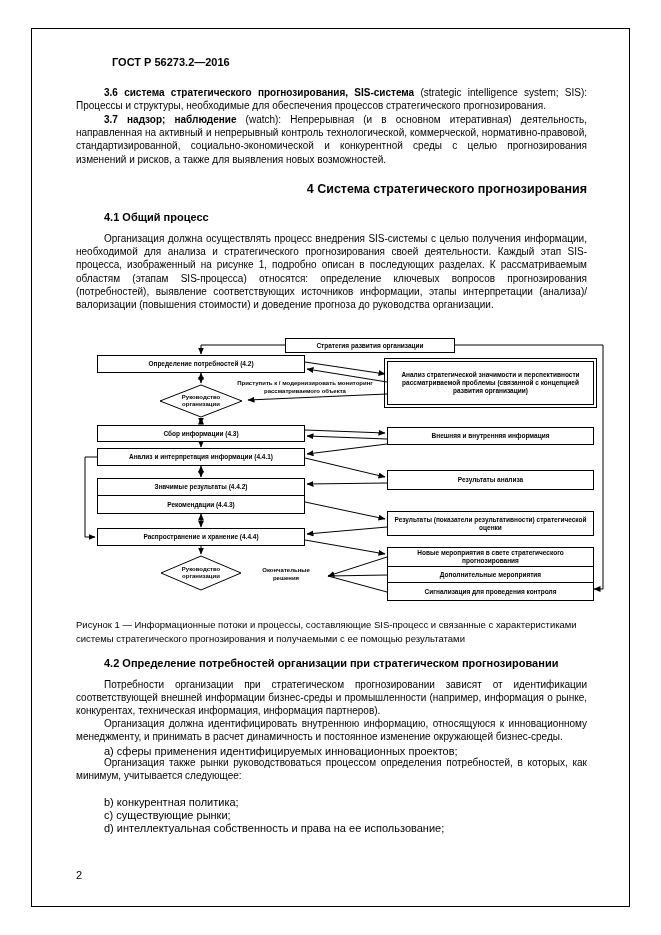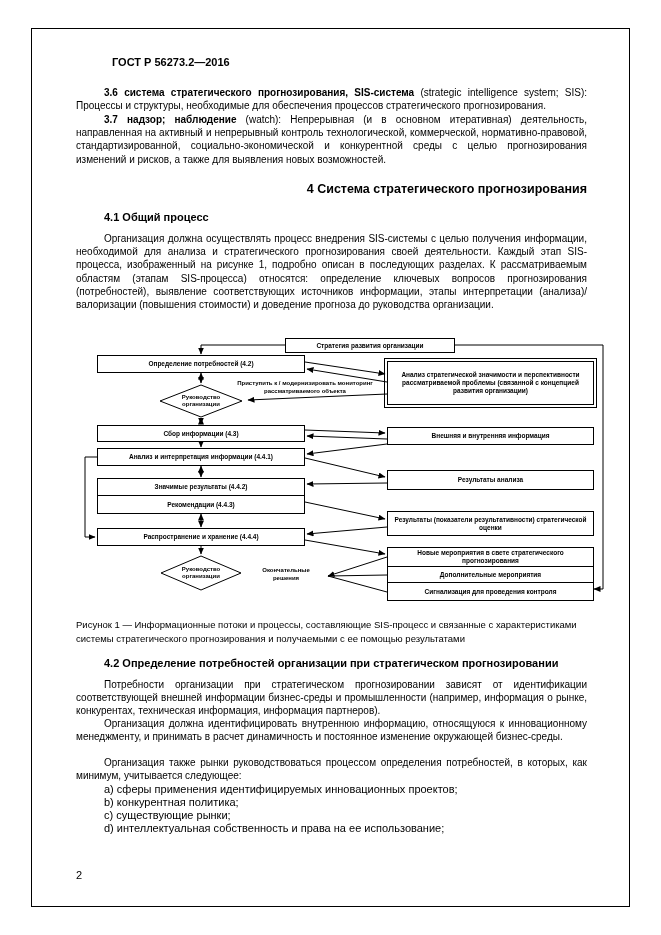--- a/index.html
+++ b/index.html
@@ -170,18 +170,18 @@
 </div>
 
 <div class="abs caption" style="top:618px">Рисунок 1 — Информационные потоки и процессы, составляющие SIS-процесс и связанные с характеристиками системы стратегического прогнозирования и получаемыми с ее помощью результатами</div>
 
 <div class="abs h2" style="top:657px">4.2 Определение потребностей организации при стратегическом прогнозировании</div>
 
 <div class="abs para" style="top:678px">Потребности организации при стратегическом прогнозировании зависят от идентификации соответствующей внешней информации бизнес-среды и промышленности (например, информация о рынке, конкурентах, техническая информация, информация партнеров).</div>
 <div class="abs para" style="top:717px">Организация должна идентифицировать внутреннюю информацию, относящуюся к инновационному менеджменту, и принимать в расчет динамичность и постоянное изменение окружающей бизнес-среды.</div>
 <div class="abs para" style="top:756px">Организация также рынки руководствоваться процессом определения потребностей, в которых, как минимум, учитывается следующее:</div>
 
-<div class="abs list-item" style="top:783px">a) сферы применения идентифицируемых инновационных проектов;</div>
+<div class="abs list-item" style="top:745px">a) сферы применения идентифицируемых инновационных проектов;</div>
 <div class="abs list-item" style="top:796px">b) конкурентная политика;</div>
 <div class="abs list-item" style="top:809px">c) существующие рынки;</div>
 <div class="abs list-item" style="top:822px">d) интеллектуальная собственность и права на ее использование;</div>
 
 <div class="abs page-num">2</div>
 
 </body></html>

